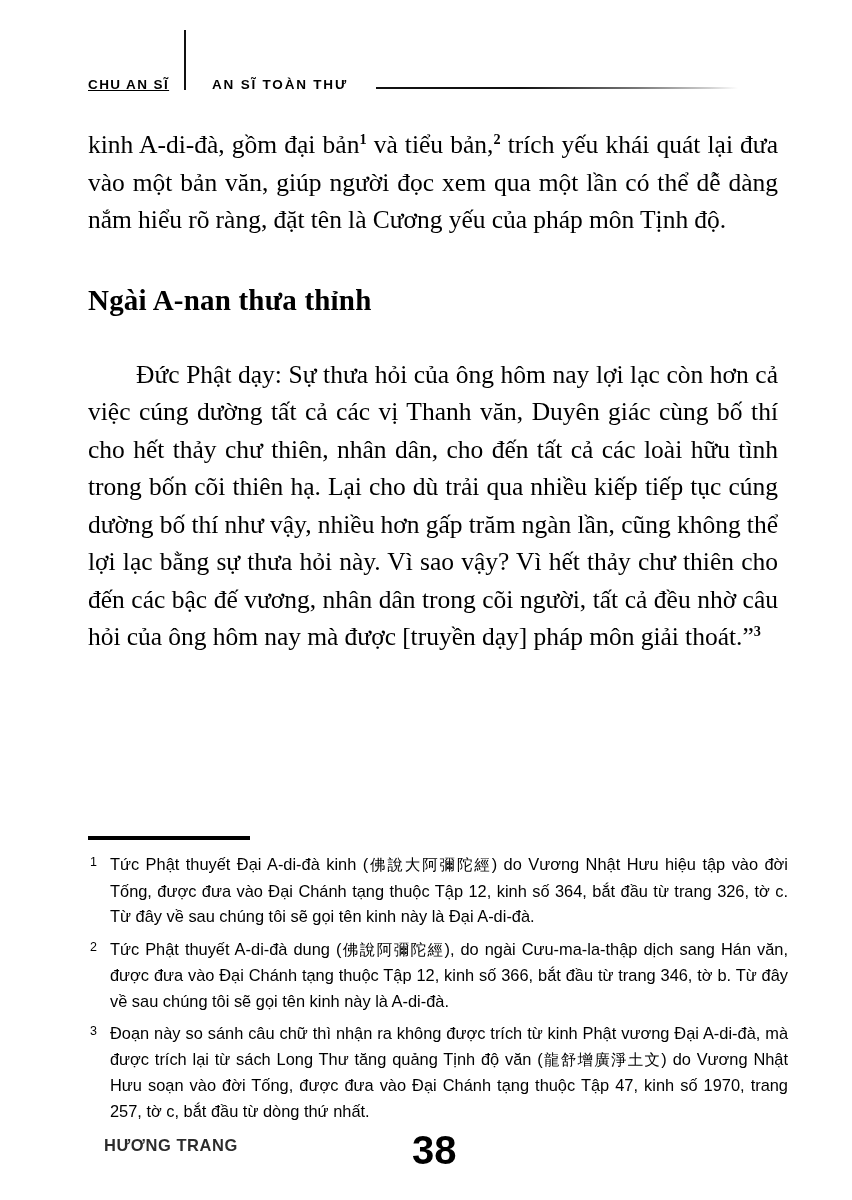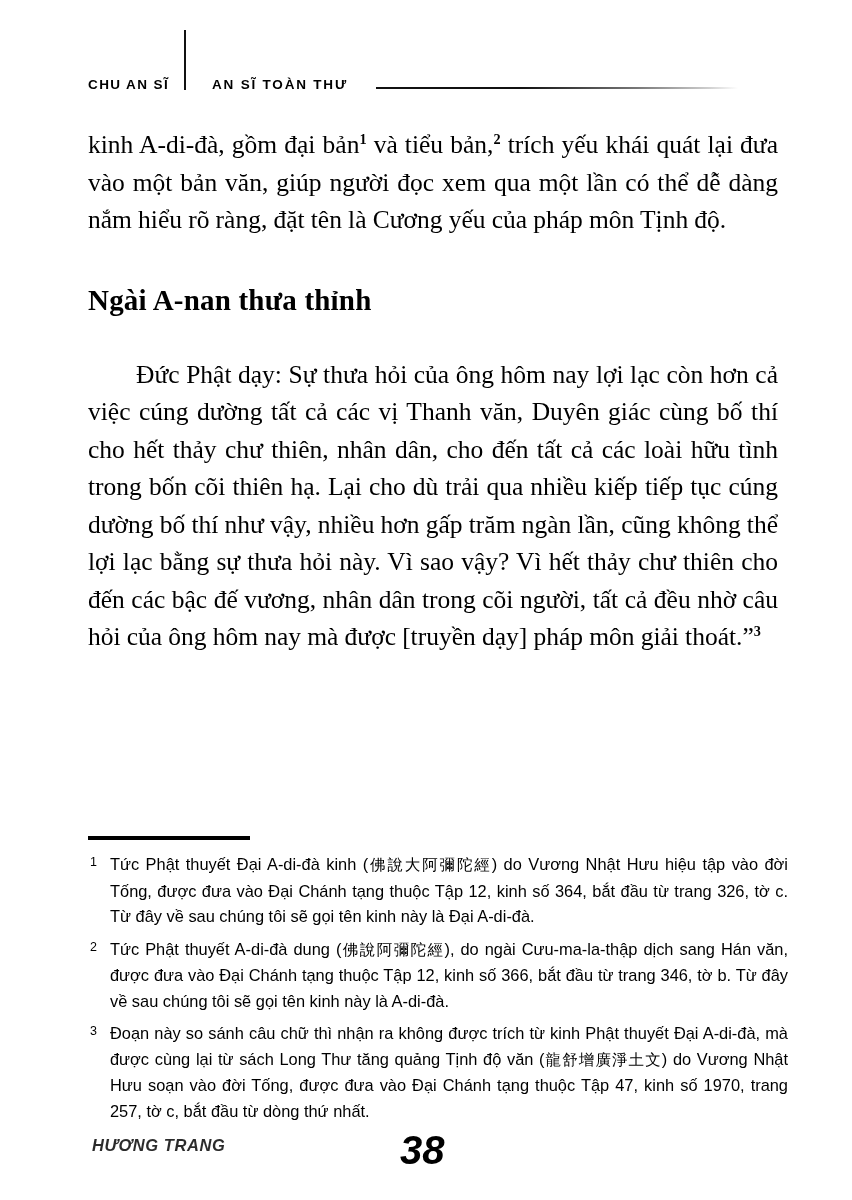--- a/index.html
+++ b/index.html
@@ -35,20 +35,21 @@
   }
   .runhead-author {
     position: absolute;
     left: 0;
     bottom: 0;
     font-family: "Liberation Sans", "DejaVu Sans", sans-serif;
     font-size: 13.5px;
     font-weight: 700;
     letter-spacing: 1.4px;
     white-space: nowrap;
+    text-decoration: underline;
   }
   .runhead-divider {
     position: absolute;
     left: 96px;
     top: 0;
     width: 2px;
     height: 60px;
     background: #111;
   }
   .runhead-title {
@@ -146,25 +147,24 @@
     font-family: "Liberation Sans", "DejaVu Sans", sans-serif;
   }
   .han {
     font-family: "DejaVu Sans", sans-serif;
     font-size: 15.5px;
   }
 
   
   .footer {
     position: absolute;
-    left: 4px;
+    left: 16px;
     top: 1128px;
     width: 826px;
     height: 46px;
-    font-style: italic;
   }
   .imprint {
     position: absolute;
     left: 88px;
     top: 8px;
     font-family: "Liberation Sans", "DejaVu Sans", sans-serif;
     font-size: 17px;
     font-weight: 700;
     letter-spacing: 0.6px;
     color: #1a1a1a;
@@ -211,21 +211,21 @@
 
     <div class="fn-item">
       <span class="fn-num">1</span><span>Tức Phật thuyết Đại A-di-đà kinh (</span><span class="han">佛說大阿彌陀經</span><span>) do Vương Nhật Hưu hiệu tập vào đời Tống, được đưa vào Đại Chánh tạng thuộc Tập 12, kinh số 364, bắt đầu từ trang 326, tờ c. Từ đây về sau chúng tôi sẽ gọi tên kinh này là Đại A-di-đà.</span>
     </div>
 
     <div class="fn-item">
       <span class="fn-num">2</span><span>Tức Phật thuyết A-di-đà dung (</span><span class="han">佛說阿彌陀經</span><span>), do ngài Cưu-ma-la-thập dịch sang Hán văn, được đưa vào Đại Chánh tạng thuộc Tập 12, kinh số 366, bắt đầu từ trang 346, tờ b. Từ đây về sau chúng tôi sẽ gọi tên kinh này là A-di-đà.</span>
     </div>
 
     <div class="fn-item">
-      <span class="fn-num">3</span><span>Đoạn này so sánh câu chữ thì nhận ra không được trích từ kinh Phật thuyết Đại A-di-đà, mà được cùng lại từ sách Long Thư tăng quảng Tịnh độ văn (</span><span class="han">龍舒增廣淨土文</span><span>) do Vương Nhật Hưu soạn vào đời Tống, được đưa vào Đại Chánh tạng thuộc Tập 47, kinh số 1970, trang 257, tờ c, bắt đầu từ dòng thứ nhất.</span>
+      <span class="fn-num">3</span><span>Đoạn này so sánh câu chữ thì nhận ra không được trích từ kinh Phật vương Đại A-di-đà, mà được trích lại từ sách Long Thư tăng quảng Tịnh độ văn (</span><span class="han">龍舒增廣淨土文</span><span>) do Vương Nhật Hưu soạn vào đời Tống, được đưa vào Đại Chánh tạng thuộc Tập 47, kinh số 1970, trang 257, tờ c, bắt đầu từ dòng thứ nhất.</span>
     </div>
   </div>
 
   <div class="footer">
     <div class="imprint">HƯƠNG TRANG</div>
     <div class="folio">38</div>
   </div>
 
 </div>
 

